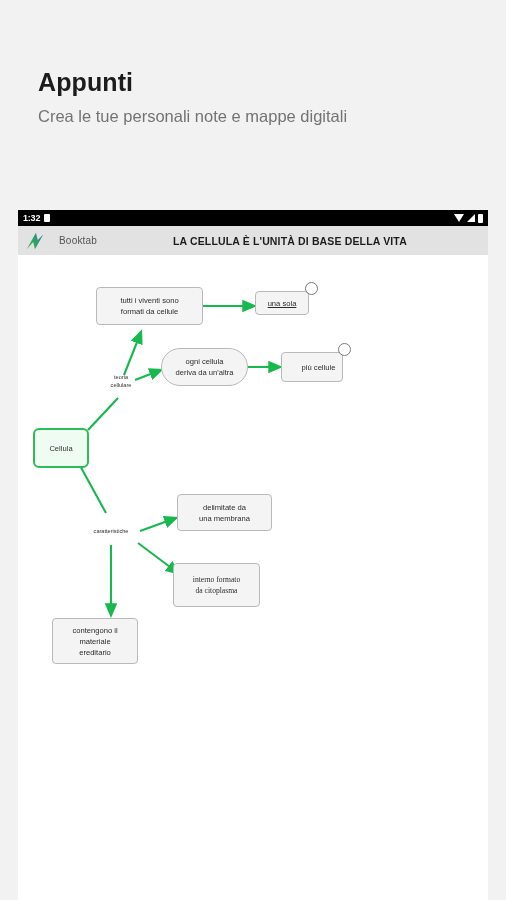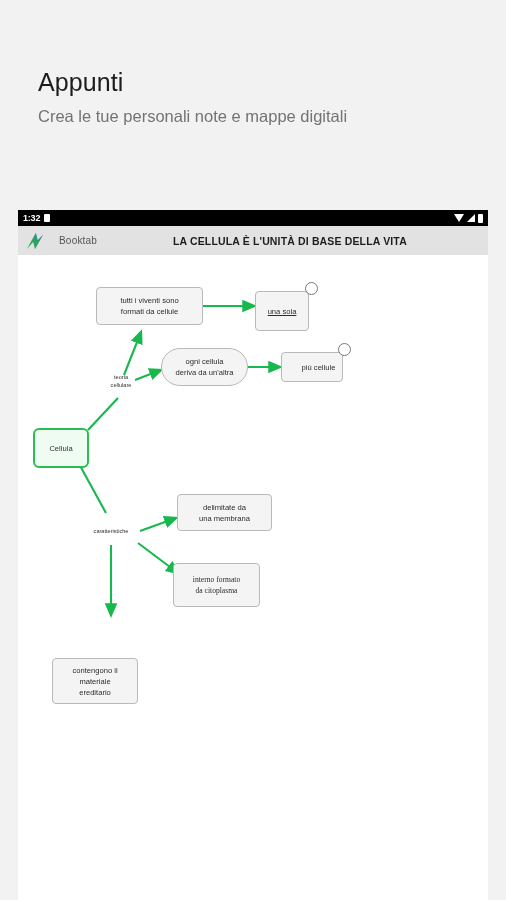--- a/index.html
+++ b/index.html
@@ -21,21 +21,21 @@
     left: 0; top: 0;
     width: 506px;
     height: 195px;
     background: #f2f2f2;
   }
   .page-title {
     position: absolute;
     left: 38px;
     top: 70px;
     font-size: 25px;
-    font-weight: normal;
+    font-weight: bold;
     color: #1c1c1c;
     letter-spacing: 0.1px;
     line-height: 1;
   }
   .page-subtitle {
     position: absolute;
     left: 38px;
     top: 105px;
     font-size: 16.5px;
     font-weight: 400;
@@ -264,38 +264,38 @@
 
         <line x1="120" y1="288" x2="160" y2="318" marker-end="url(#ah)"></line>
 
         <line x1="93" y1="290" x2="93" y2="360" marker-end="url(#ah)"></line>
       </g>
     </svg>
 
     <div class="node" style="left:78px; top:32px; width:107px; height:38px; white-space:pre-line;">tutti i viventi sono
 formati da cellule</div>
 
-    <div class="node" style="left:237px; top:36px; width:54px; height:40px;text-decoration:underline;">una sola</div>
+    <div class="node" style="left:237px; top:36px; width:54px; height:24px;text-decoration:underline;">una sola</div>
     <div class="node-handle" style="left:287px; top:27px;"></div>
 
     <div class="node" style="left:143px; top:93px; width:87px; height:38px; white-space:pre-line;border-radius:19px;">ogni cellula
 deriva da un'altra</div>
 
     <div class="node" style="left:263px; top:97px; width:62px; height:30px;padding-left:16px;">più cellule</div>
     <div class="node-handle" style="left:320px; top:88px;"></div>
 
     <div class="node root" style="left:15px; top:173px; width:56px; height:40px;">Cellula</div>
 
     <div class="node" style="left:159px; top:239px; width:95px; height:37px; white-space:pre-line;">delimitate da
 una membrana</div>
 
     <div class="node" style="left:155px; top:308px; width:87px; height:44px; white-space:pre-line;font-family:Liberation Serif, serif;">interno formato
 da citoplasma</div>
 
-    <div class="node" style="left:34px; top:363px; width:86px; height:46px; white-space:pre-line;margin-top:40px;">contengono il
+    <div class="node" style="left:34px; top:363px; width:86px; height:46px; white-space:pre-line;">contengono il
 materiale
 ereditario</div>
 
     <div class="edge-label" style="left:82px; top:118px; width:42px;">teoria
 cellulare</div>
 
     <div class="edge-label" style="left:58px; top:272px; width:70px;">caratteristiche</div>
 
   </div>
 </div>

